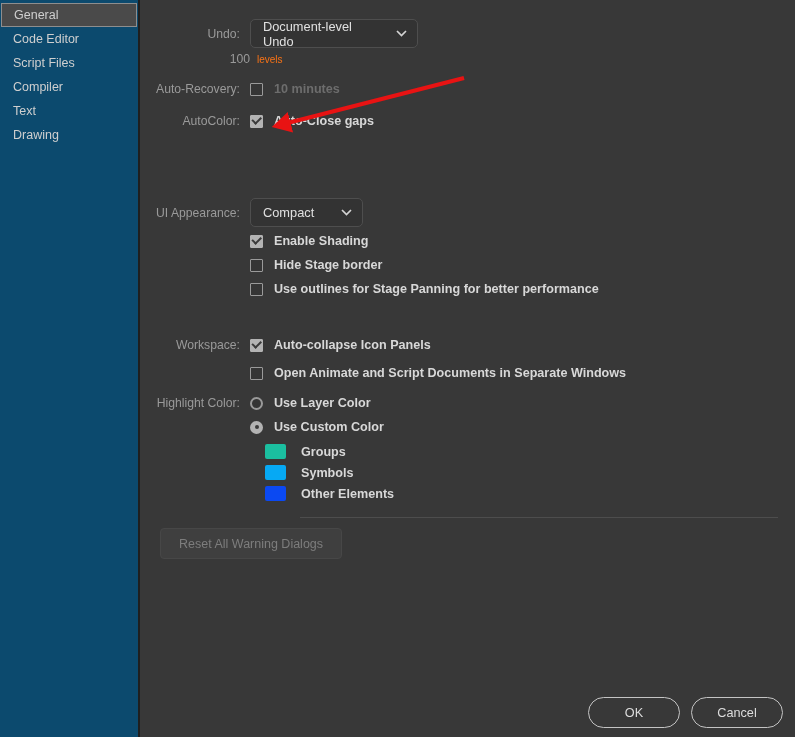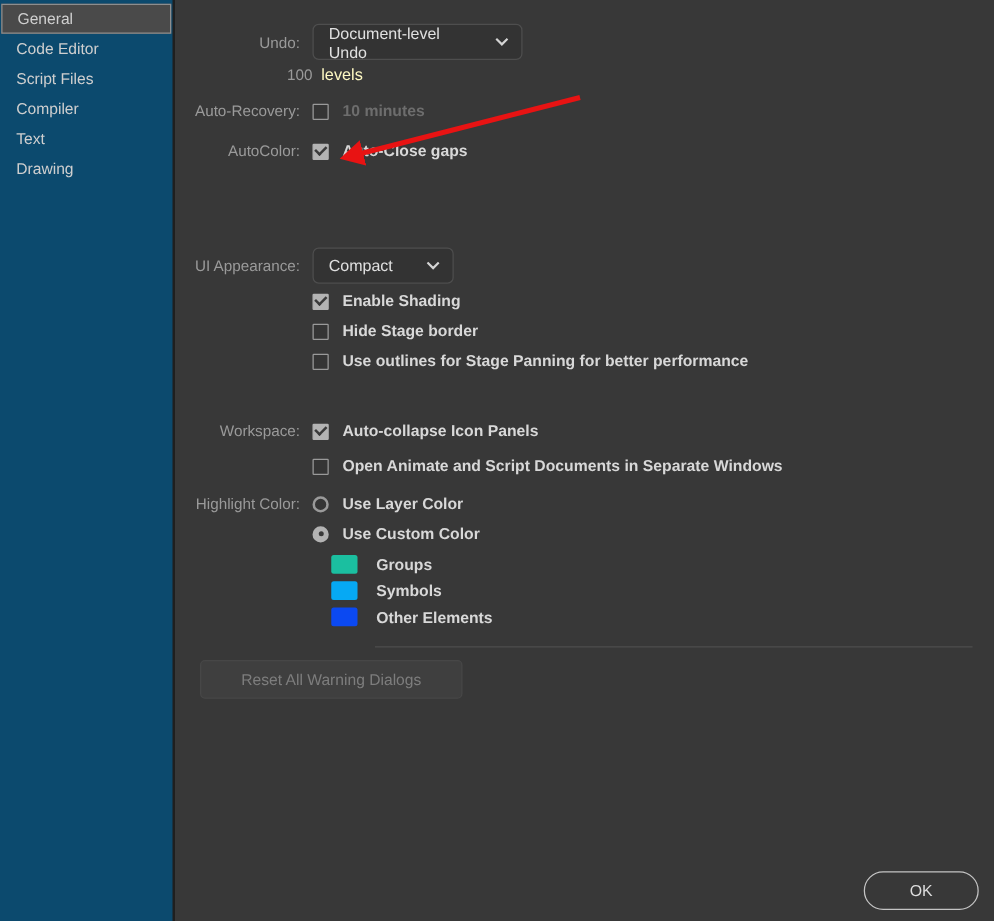--- a/index.html
+++ b/index.html
@@ -110,34 +110,34 @@
     display: inline-flex; align-items: center; justify-content: center;
     cursor: pointer; flex: 0 0 auto;
   }
   .radio.on { background: #b3b3b3; border-color: #b3b3b3; }
   .radio.on::after {
     content:""; width:4px; height:4px; border-radius:50%; background:#3a3a3a;
   }
   .swatch {
     width: 21px; height: 15px; border-radius: 2px; cursor: pointer; flex:0 0 auto;
   }
-  .plain-text { font-size: 13px; color: #fef9c3; white-space: nowrap; }
+  .plain-text { font-size: 10px; color: #f97316; white-space: nowrap; }
   .divider {
     position: absolute; left: 160px; right: 17px; height: 1px; background: #4d4d4d;
   }
   .reset-btn {
     position: absolute;
     background: #3f3f3f;
     border: 1px solid #474747;
     border-radius: 4px;
     color: #7d7d7d;
     font-size: 12.5px;
     height: 31px;
     display: flex; align-items: center; justify-content: center;
-    padding: 0 32px;
+    padding: 0 18px;
     cursor: default;
   }
   
   .footer {
     position: absolute; right: 12px; bottom: 9px;
     display: flex; gap: 11px;
   }
   .pill {
     width: 92px; height: 31px;
     border: 1px solid #c4c4c4;
@@ -279,20 +279,23 @@
       <div class="reset-btn" style="left:20px; top:528px;">
         <span>Reset All Warning Dialogs</span>
       </div>
     </div>
   </div>
 
   <div class="footer">
     <div class="pill">
       <span>OK</span>
     </div>
+    <div class="pill">
+      <span>Cancel</span>
+    </div>
   </div>
 
   <svg class="arrow-layer" viewBox="0 0 795 737">
     <defs>
       <marker id="arrowhead" markerWidth="5" markerHeight="5" refX="1.2" refY="2.5" orient="auto" markerUnits="strokeWidth">
         <polygon points="0,0 0,5 4.6,2.5" fill="#e81313"></polygon>
       </marker>
     </defs>
     <line id="annot-line" x1="464" y1="78" x2="285.5652081921668" y2="123.53804582595743" stroke="#e81313" stroke-width="4.2" marker-end="url(#arrowhead)"></line>
   </svg>

